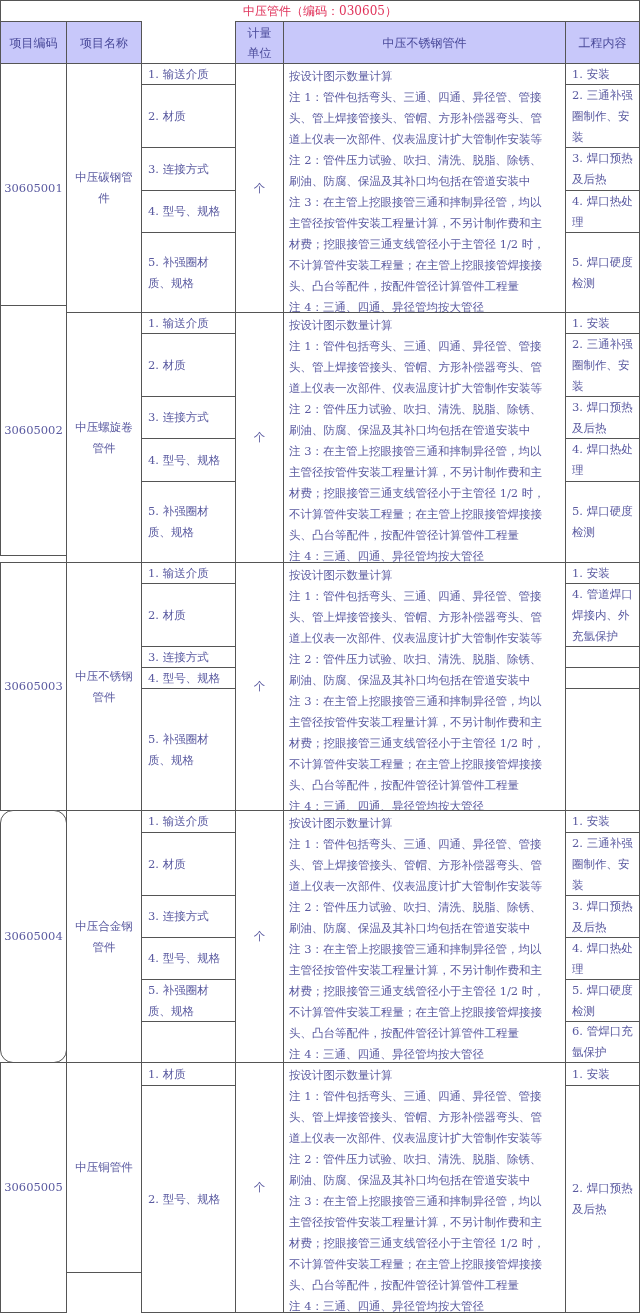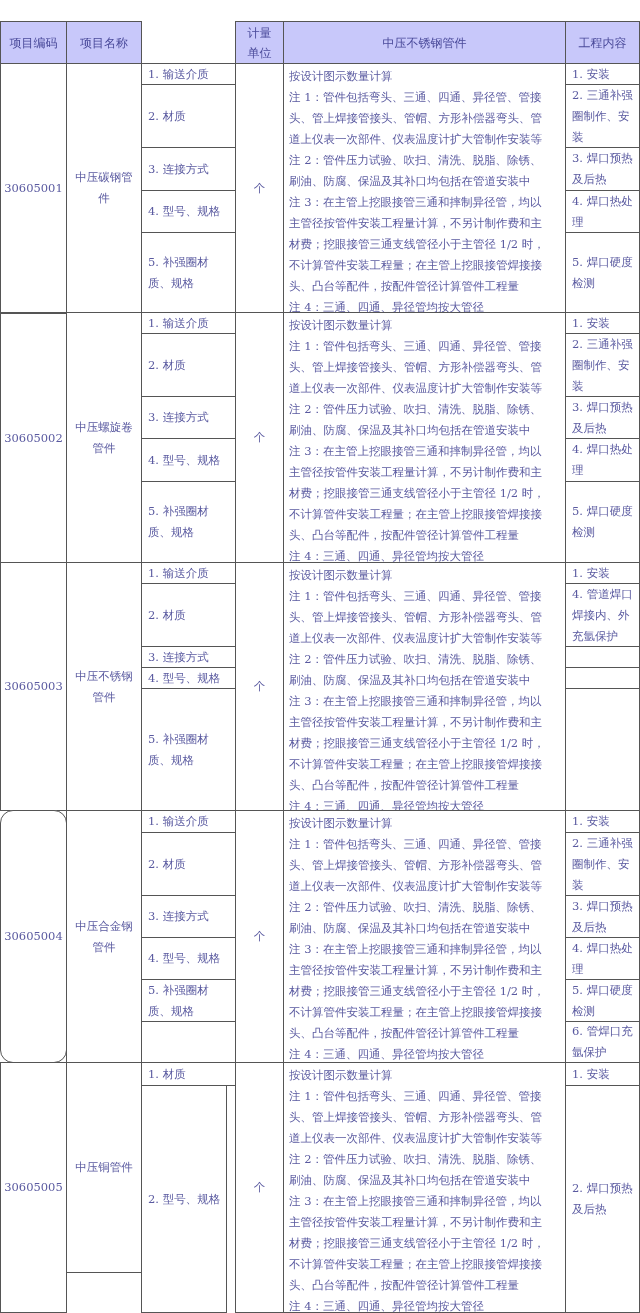--- a/index.html
+++ b/index.html
@@ -16,20 +16,21 @@
   .cell { border: 1px solid #555; color: #5a5aa0; font-size: 11.5px; line-height: 21px; background: #fff; }
   .center { display: flex; align-items: center; justify-content: center; text-align: center; }
   .vc { display: flex; align-items: center; padding-left: 6px; padding-right: 4px; }
   .rule { padding: 2px 4px 0 5px; }
   .rule p { margin: 0; white-space: nowrap; }
 </style>
 </head>
 <body>
 
 <div class="wrap">
+  <div class="title-bar">中压管件（编码：030605）</div>
 
   <div class="abs hdr" style="left:0;top:21px;width:67px;height:43px;">项目编码</div>
   <div class="abs hdr" style="left:66px;top:21px;width:76px;height:43px;">项目名称</div>
   <div class="abs hdr" style="left:235px;top:21px;width:49px;height:43px;padding:0 8px;">计量单位</div>
   <div class="abs hdr" style="left:283px;top:21px;width:283px;height:43px;">中压不锈钢管件</div>
   <div class="abs hdr" style="left:565px;top:21px;width:75px;height:43px;">工程内容</div>
 
   <div>
     <div class="abs cell center" style="left:0;top:63px;width:67px;height:250px;">30605001</div>
     <div class="abs cell center" style="left:66px;top:63px;width:76px;height:250px;padding:16px 6px;">中压碳钢管件</div>
@@ -54,21 +55,21 @@
         <p>注 4：三通、四通、异径管均按大管径</p>
     </div>
     <div class="abs cell vc" style="left:565px;top:63px;width:75px;height:22px;">1. 安装</div>
     <div class="abs cell vc" style="left:565px;top:84px;width:75px;height:64px;">2. 三通补强圈制作、安装</div>
     <div class="abs cell vc" style="left:565px;top:147px;width:75px;height:44px;">3. 焊口预热及后热</div>
     <div class="abs cell vc" style="left:565px;top:190px;width:75px;height:43px;">4. 焊口热处理</div>
     <div class="abs cell vc" style="left:565px;top:232px;width:75px;height:81px;">5. 焊口硬度检测</div>
   </div>
 
   <div>
-    <div class="abs cell center" style="left:0;top:313px;width:67px;height:251px;">30605002</div>
+    <div class="abs cell center" style="left:0;top:305px;width:67px;height:251px;">30605002</div>
     <div class="abs cell center" style="left:66px;top:312px;width:76px;height:251px;padding:0 6px;">中压螺旋卷管件</div>
     <div class="abs cell vc" style="left:141px;top:312px;width:95px;height:22px;">1. 输送介质</div>
     <div class="abs cell vc" style="left:141px;top:333px;width:95px;height:64px;">2. 材质</div>
     <div class="abs cell vc" style="left:141px;top:396px;width:95px;height:43px;">3. 连接方式</div>
     <div class="abs cell vc" style="left:141px;top:438px;width:95px;height:44px;">4. 型号、规格</div>
     <div class="abs cell vc" style="left:141px;top:481px;width:95px;height:82px;">5. 补强圈材质、规格</div>
     <div class="abs cell center" style="left:235px;top:312px;width:49px;height:251px;">个</div>
     <div class="abs cell rule" style="left:283px;top:312px;width:283px;height:251px;">
       <p>按设计图示数量计算</p>
         <p>注 1：管件包括弯头、三通、四通、异径管、管接</p>
@@ -149,21 +150,21 @@
     <div class="abs cell vc" style="left:565px;top:895px;width:75px;height:43px;">3. 焊口预热及后热</div>
     <div class="abs cell vc" style="left:565px;top:937px;width:75px;height:43px;">4. 焊口热处理</div>
     <div class="abs cell vc" style="left:565px;top:979px;width:75px;height:43px;">5. 焊口硬度检测</div>
     <div class="abs cell vc" style="left:565px;top:1021px;width:75px;height:42px;">6. 管焊口充氩保护</div>
   </div>
 
   <div>
     <div class="abs cell center" style="left:0;top:1062px;width:67px;height:251px;">30605005</div>
     <div class="abs cell center" style="left:66px;top:1062px;width:76px;height:211px;padding:0 6px;">中压铜管件</div>
     <div class="abs cell vc" style="left:141px;top:1062px;width:95px;height:24px;">1. 材质</div>
-    <div class="abs cell vc" style="left:141px;top:1085px;width:86px;height:228px;">2. 型号、规格</div>
+    <div class="abs cell vc" style="left:141px;top:1085px;width:95px;height:228px;">2. 型号、规格</div>
     <div class="abs cell center" style="left:235px;top:1062px;width:49px;height:251px;">个</div>
     <div class="abs cell rule" style="left:283px;top:1062px;width:283px;height:251px;">
       <p>按设计图示数量计算</p>
         <p>注 1：管件包括弯头、三通、四通、异径管、管接</p>
         <p>头、管上焊接管接头、管帽、方形补偿器弯头、管</p>
         <p>道上仪表一次部件、仪表温度计扩大管制作安装等</p>
         <p>注 2：管件压力试验、吹扫、清洗、脱脂、除锈、</p>
         <p>刷油、防腐、保温及其补口均包括在管道安装中</p>
         <p>注 3：在主管上挖眼接管三通和摔制异径管，均以</p>
         <p>主管径按管件安装工程量计算，不另计制作费和主</p>

